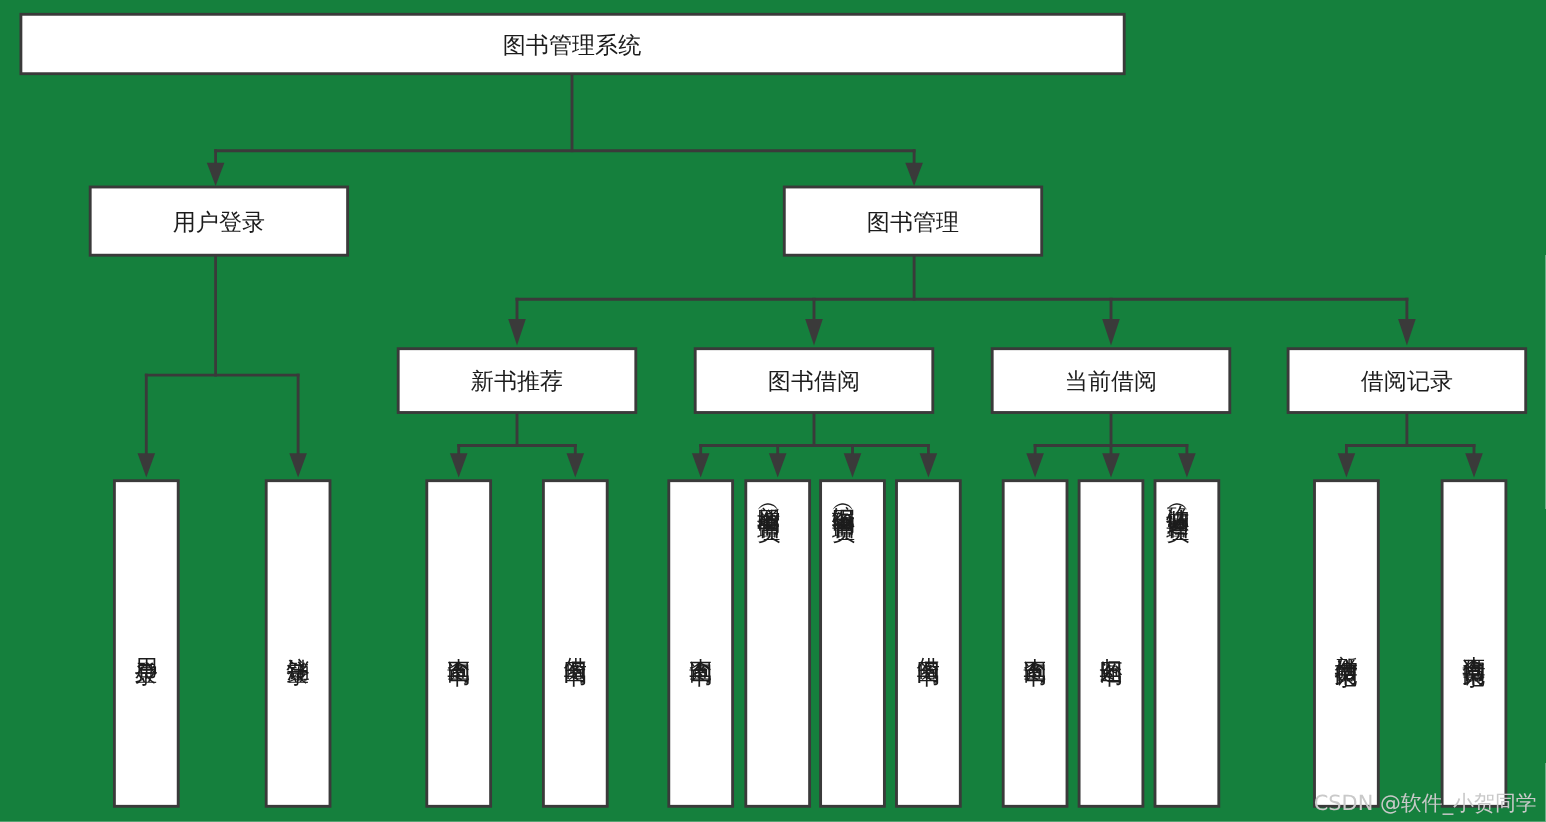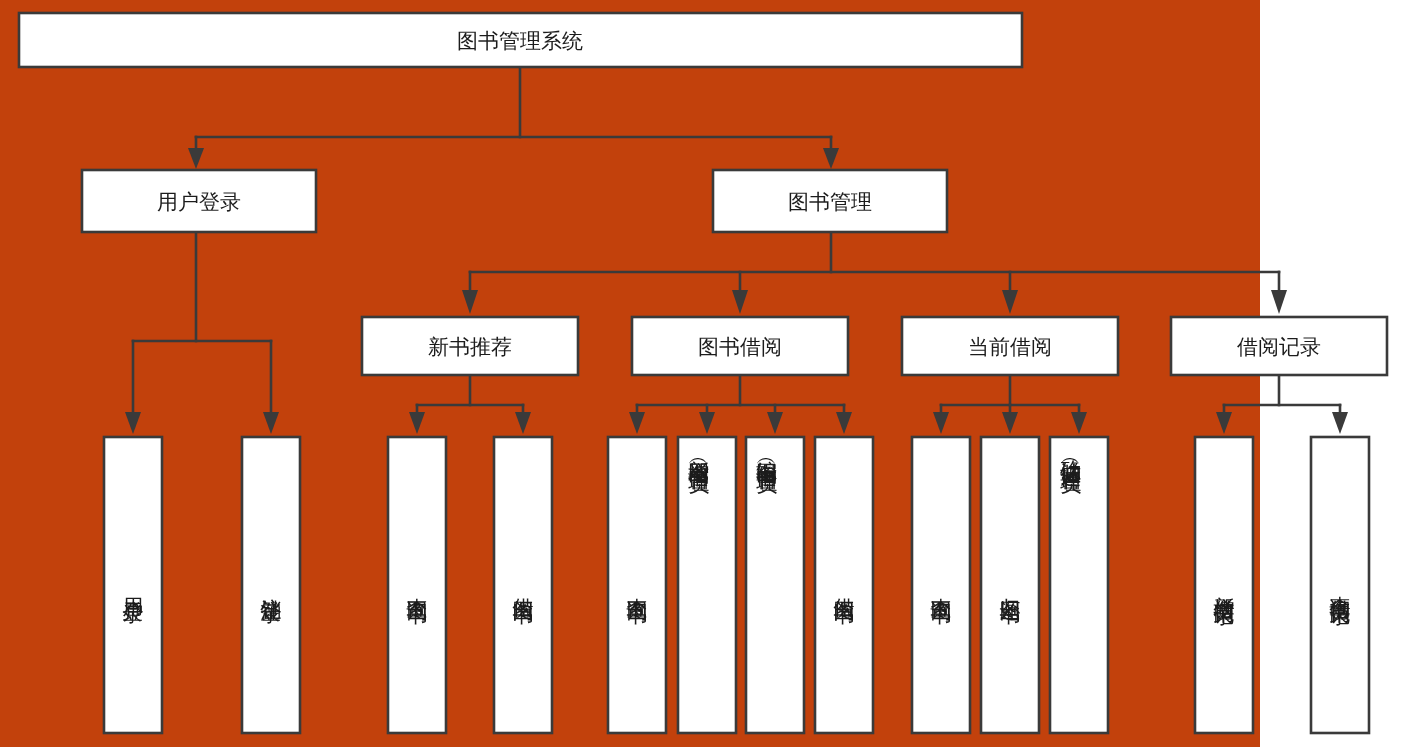--- a/index.html
+++ b/index.html
@@ -8,23 +8,23 @@
     background: #ffffff;
   }
   body {
     width: 1405px;
     height: 747px;
     overflow: hidden;
     font-family: "DejaVu Sans", "Liberation Sans", sans-serif;
   }
   #diagram-root {
     position: relative;
-    width: 1260px;
+    width: 1405px;
     height: 747px;
-    background: #c2410c;
+    background: #15803d;
   }
   svg.diagram-canvas {
     position: absolute;
     left: 0;
     top: 0;
     width: 1405px;
     height: 747px;
   }
   .node-box {
     fill: #ffffff;
@@ -224,14 +224,15 @@
       <rect class="node-box" x="1195" y="437" width="58" height="296"></rect>
       <text class="node-label-v" x="1224" y="585">新增借阅记录</text>
     </g>
     <g>
       <rect class="node-box" x="1311" y="437" width="58" height="296"></rect>
       <text class="node-label-v" x="1340" y="585">查询借阅记录</text>
     </g>
 
   </svg>
 
+  <div class="watermark-text">CSDN @软件_小贺同学</div>
 
 </div>
 
 </body></html>

